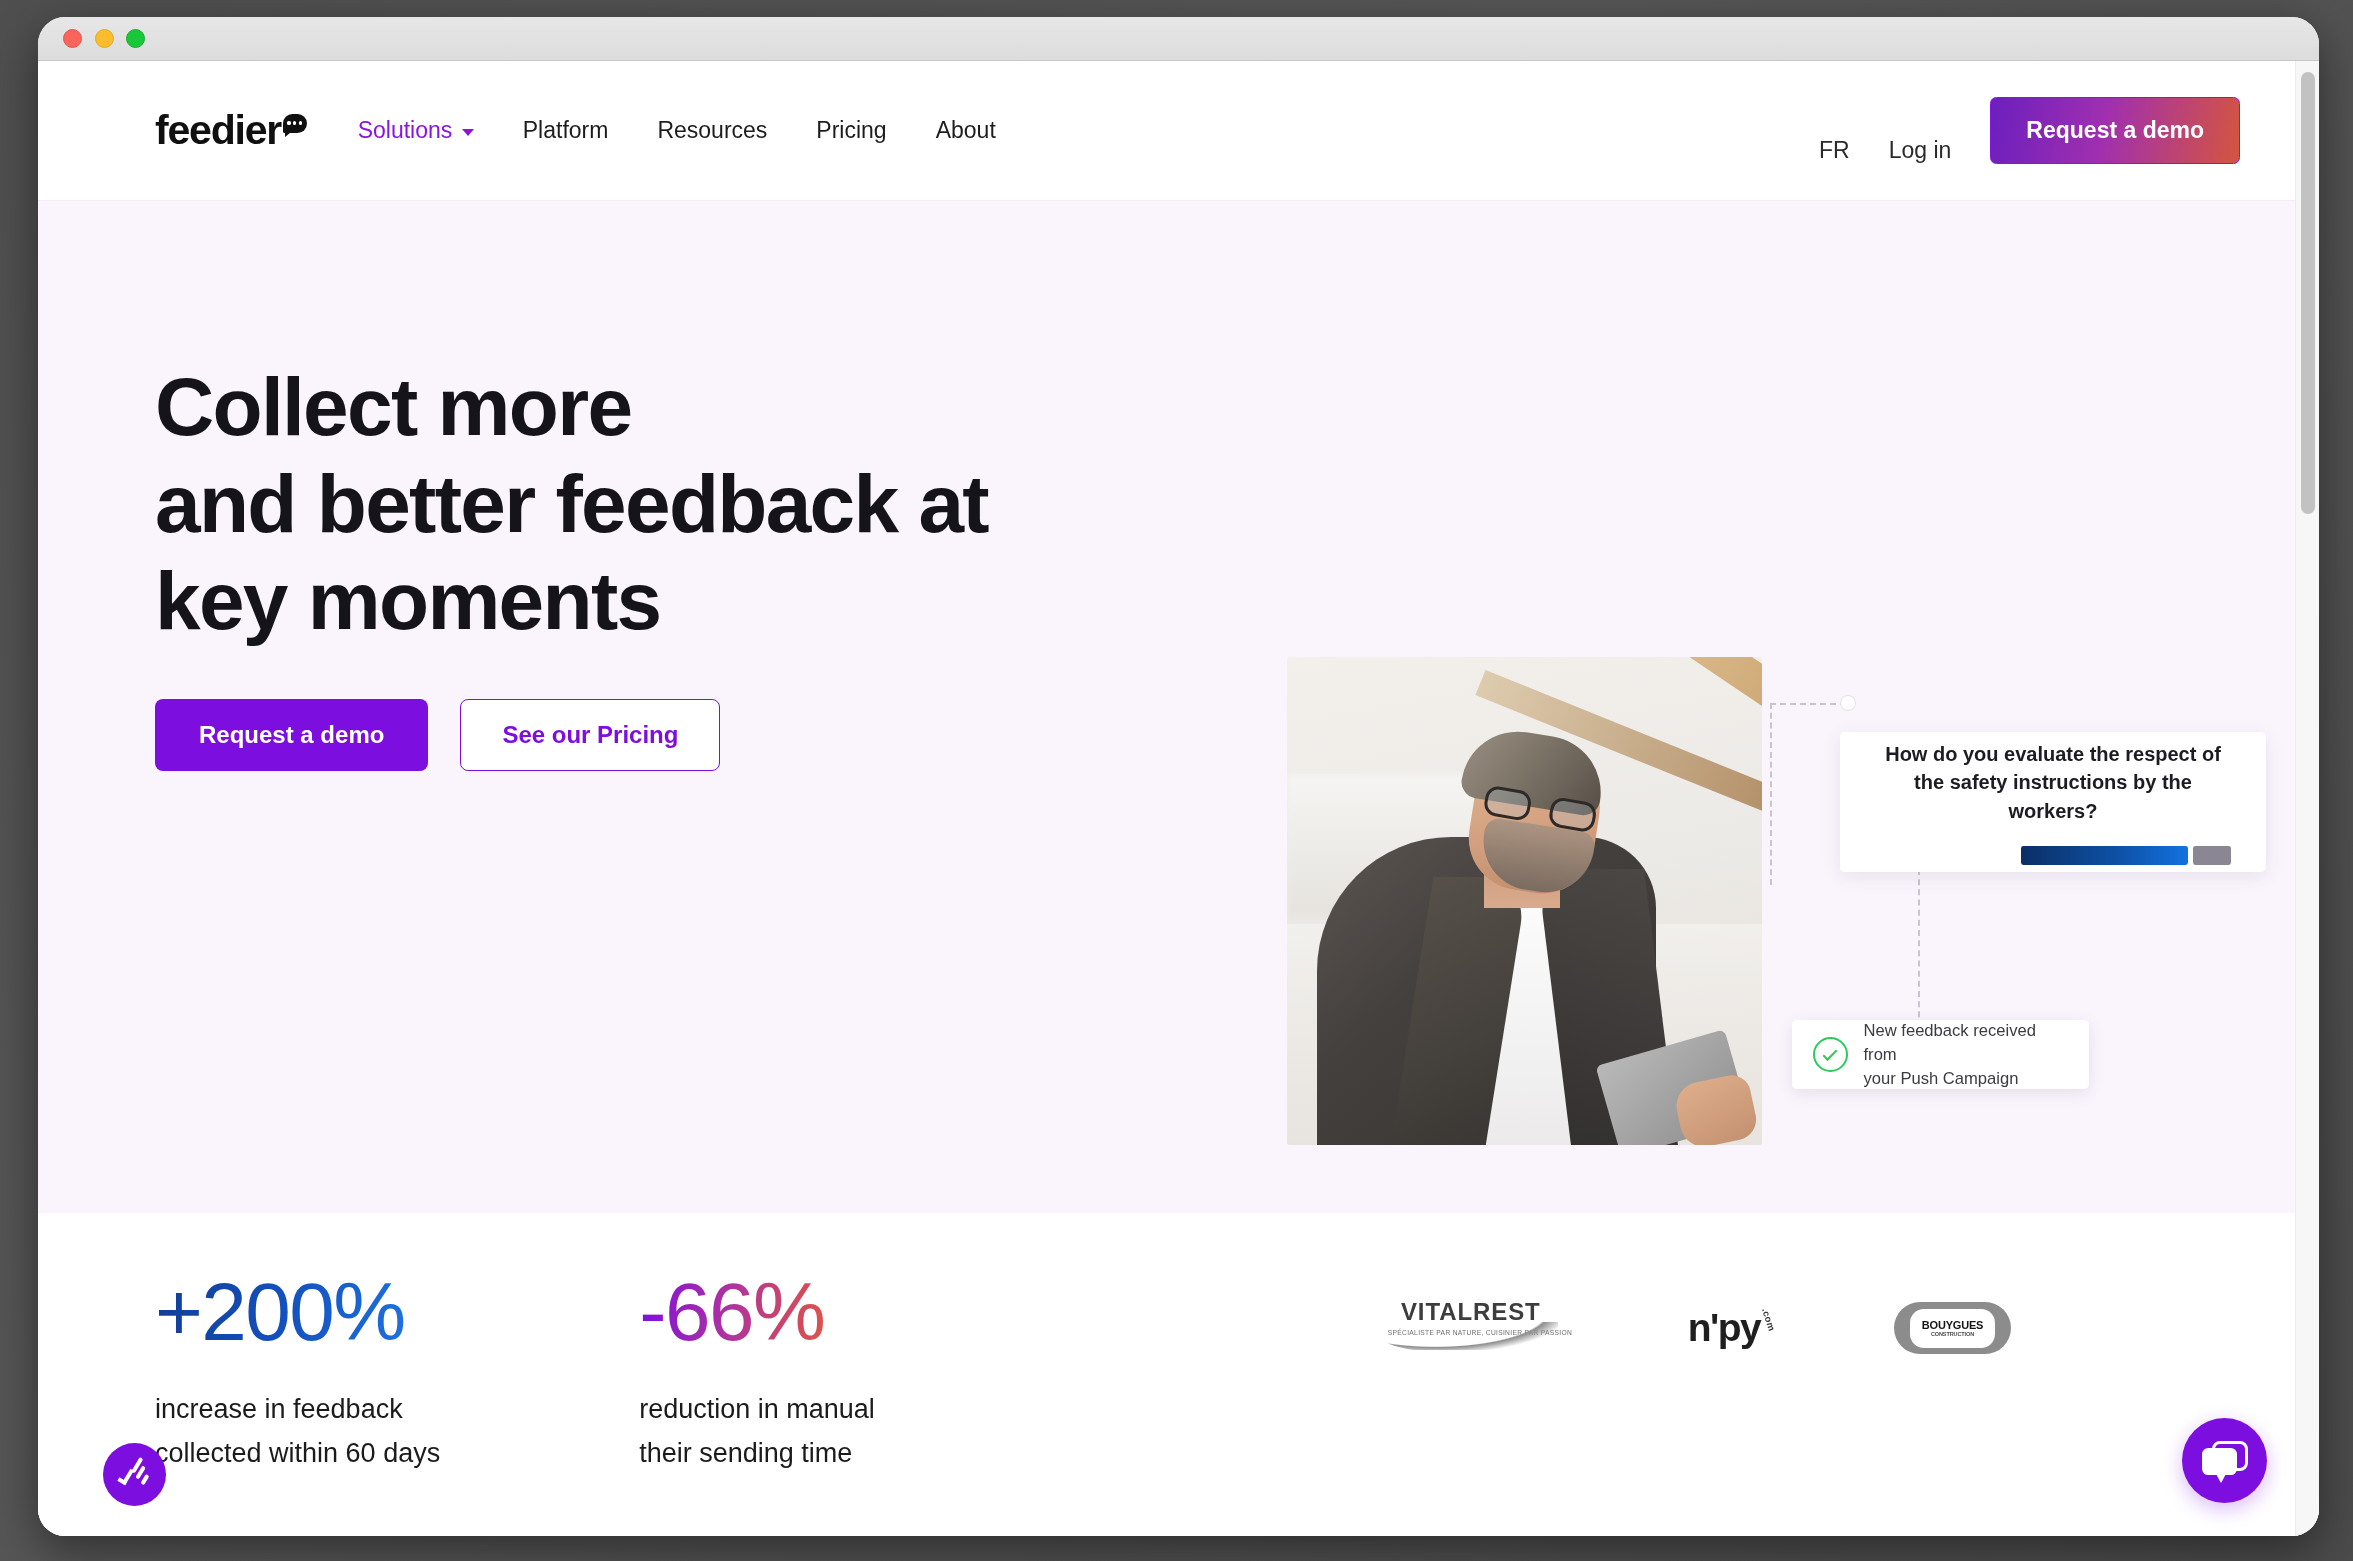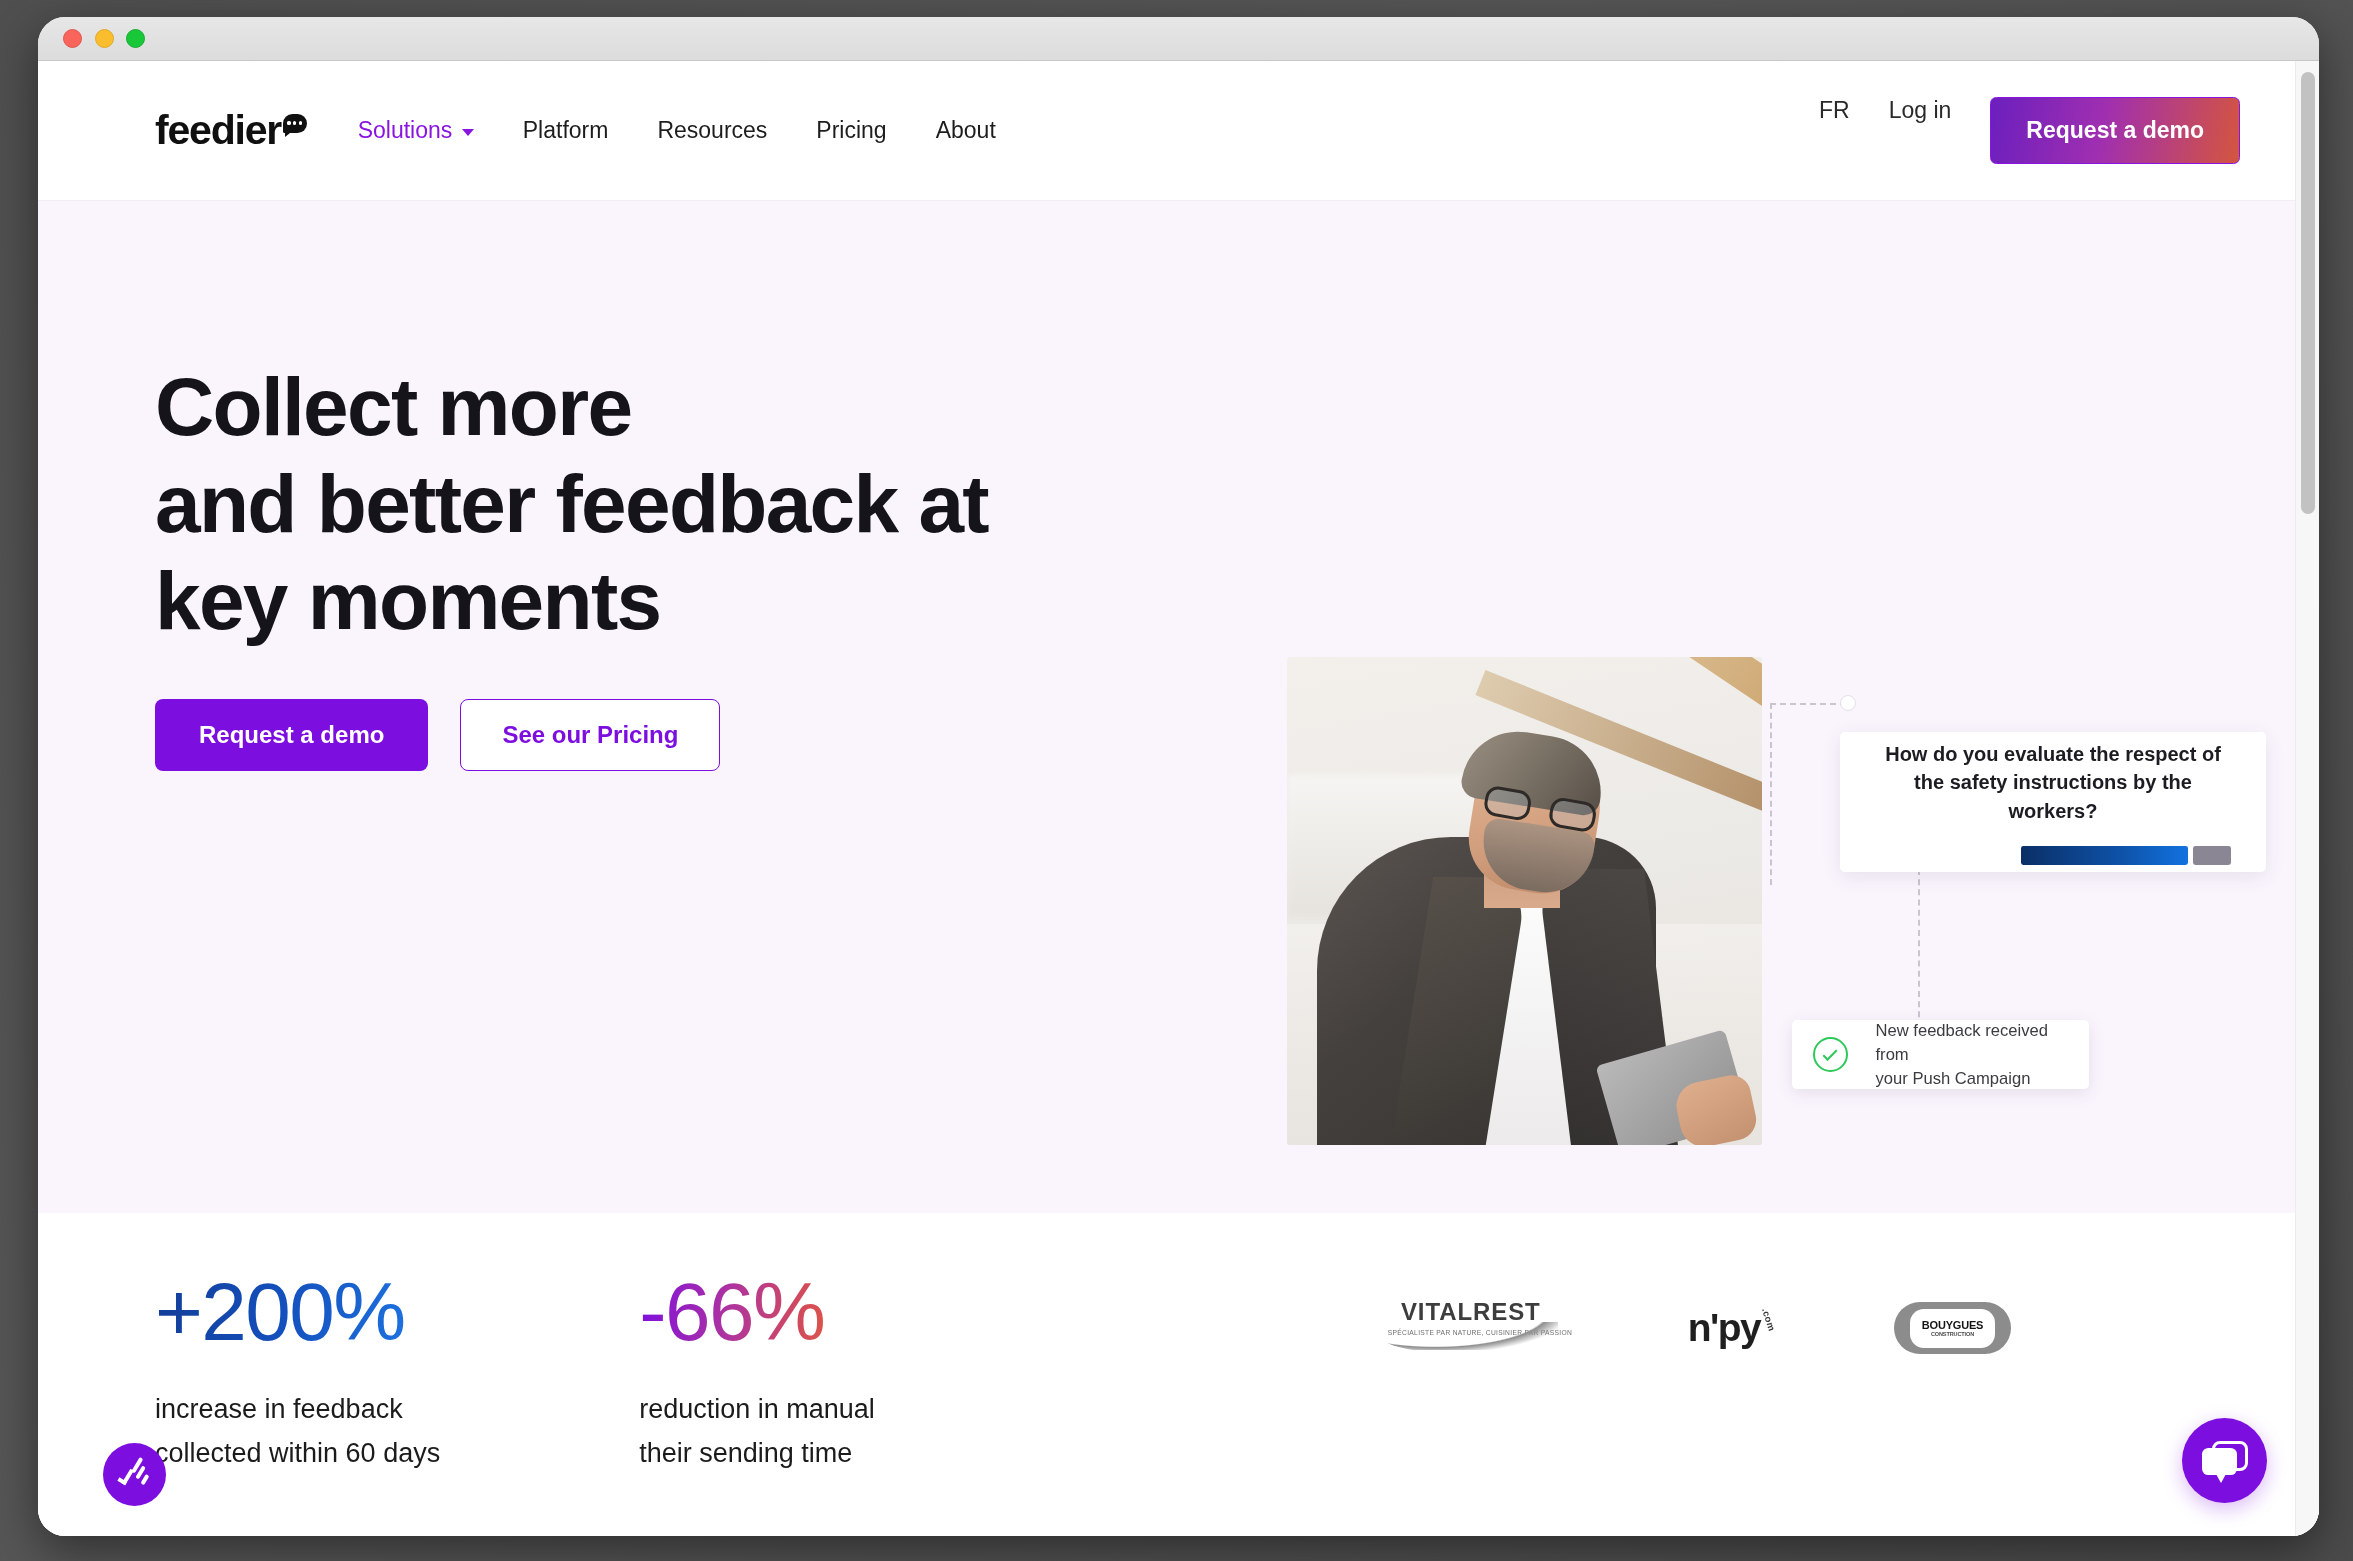--- a/index.html
+++ b/index.html
@@ -89,21 +89,21 @@
     display: flex; align-items: center; gap: 9.5px; cursor: pointer;
   }
   .nav-link.active { color: #8a15e0; }
   .chev {
     width: 0; height: 0; border-left: 6.3px solid transparent;
     border-right: 6.3px solid transparent; border-top: 7px solid #8a15e0;
     margin-top: 3.2px;
   }
 
   .header-right {
-    margin-left: auto; display:flex; align-items:flex-start; gap: 39px;
+    margin-left: auto; display:flex; align-items:flex-end; gap: 39px;
   }
   .lang-link, .login-link {
     font-size: 23px; color: #2a2a2a; text-decoration:none; cursor:pointer;
   }
   .btn-demo-header {
     background: linear-gradient(100deg, #6b1fbe 0%, #a02fb0 45%, #d4553f 100%);
     border: 1.6px solid #8a15e0;
     color: #fff; font-size: 23px; font-weight: 700;
     padding: 19px 35px; border-radius: 6.3px;
     cursor: pointer; white-space: nowrap;
@@ -266,21 +266,21 @@
   }
   .survey-bar-rest {
     width: 38px; height: 19px; border-radius: 2.4px; background: #8a8693;
   }
 
   .notif-card {
     position:absolute; left:505px; top:363px;
     width: 297px; height: 69px;
     background:#fff; border-radius: 4.7px;
     box-shadow: 0 4px 17.4px rgba(40,20,70,.10);
-    display:flex; align-items:center; gap: 28px; padding: 0 20.5px;
+    display:flex; align-items:center; gap: 16px; padding: 0 20.5px;
   }
   .check-circle {
     width: 35px; height: 35px; border-radius:50%;
     border: 2.4px solid #2ec95a; flex: none;
     display:flex; align-items:center; justify-content:center;
   }
   .check-mark {
     width: 14px; height: 7px;
     border-left: 2.4px solid #2ec95a; border-bottom: 2.4px solid #2ec95a;
     transform: rotate(-45deg); margin-top: -3.2px;

